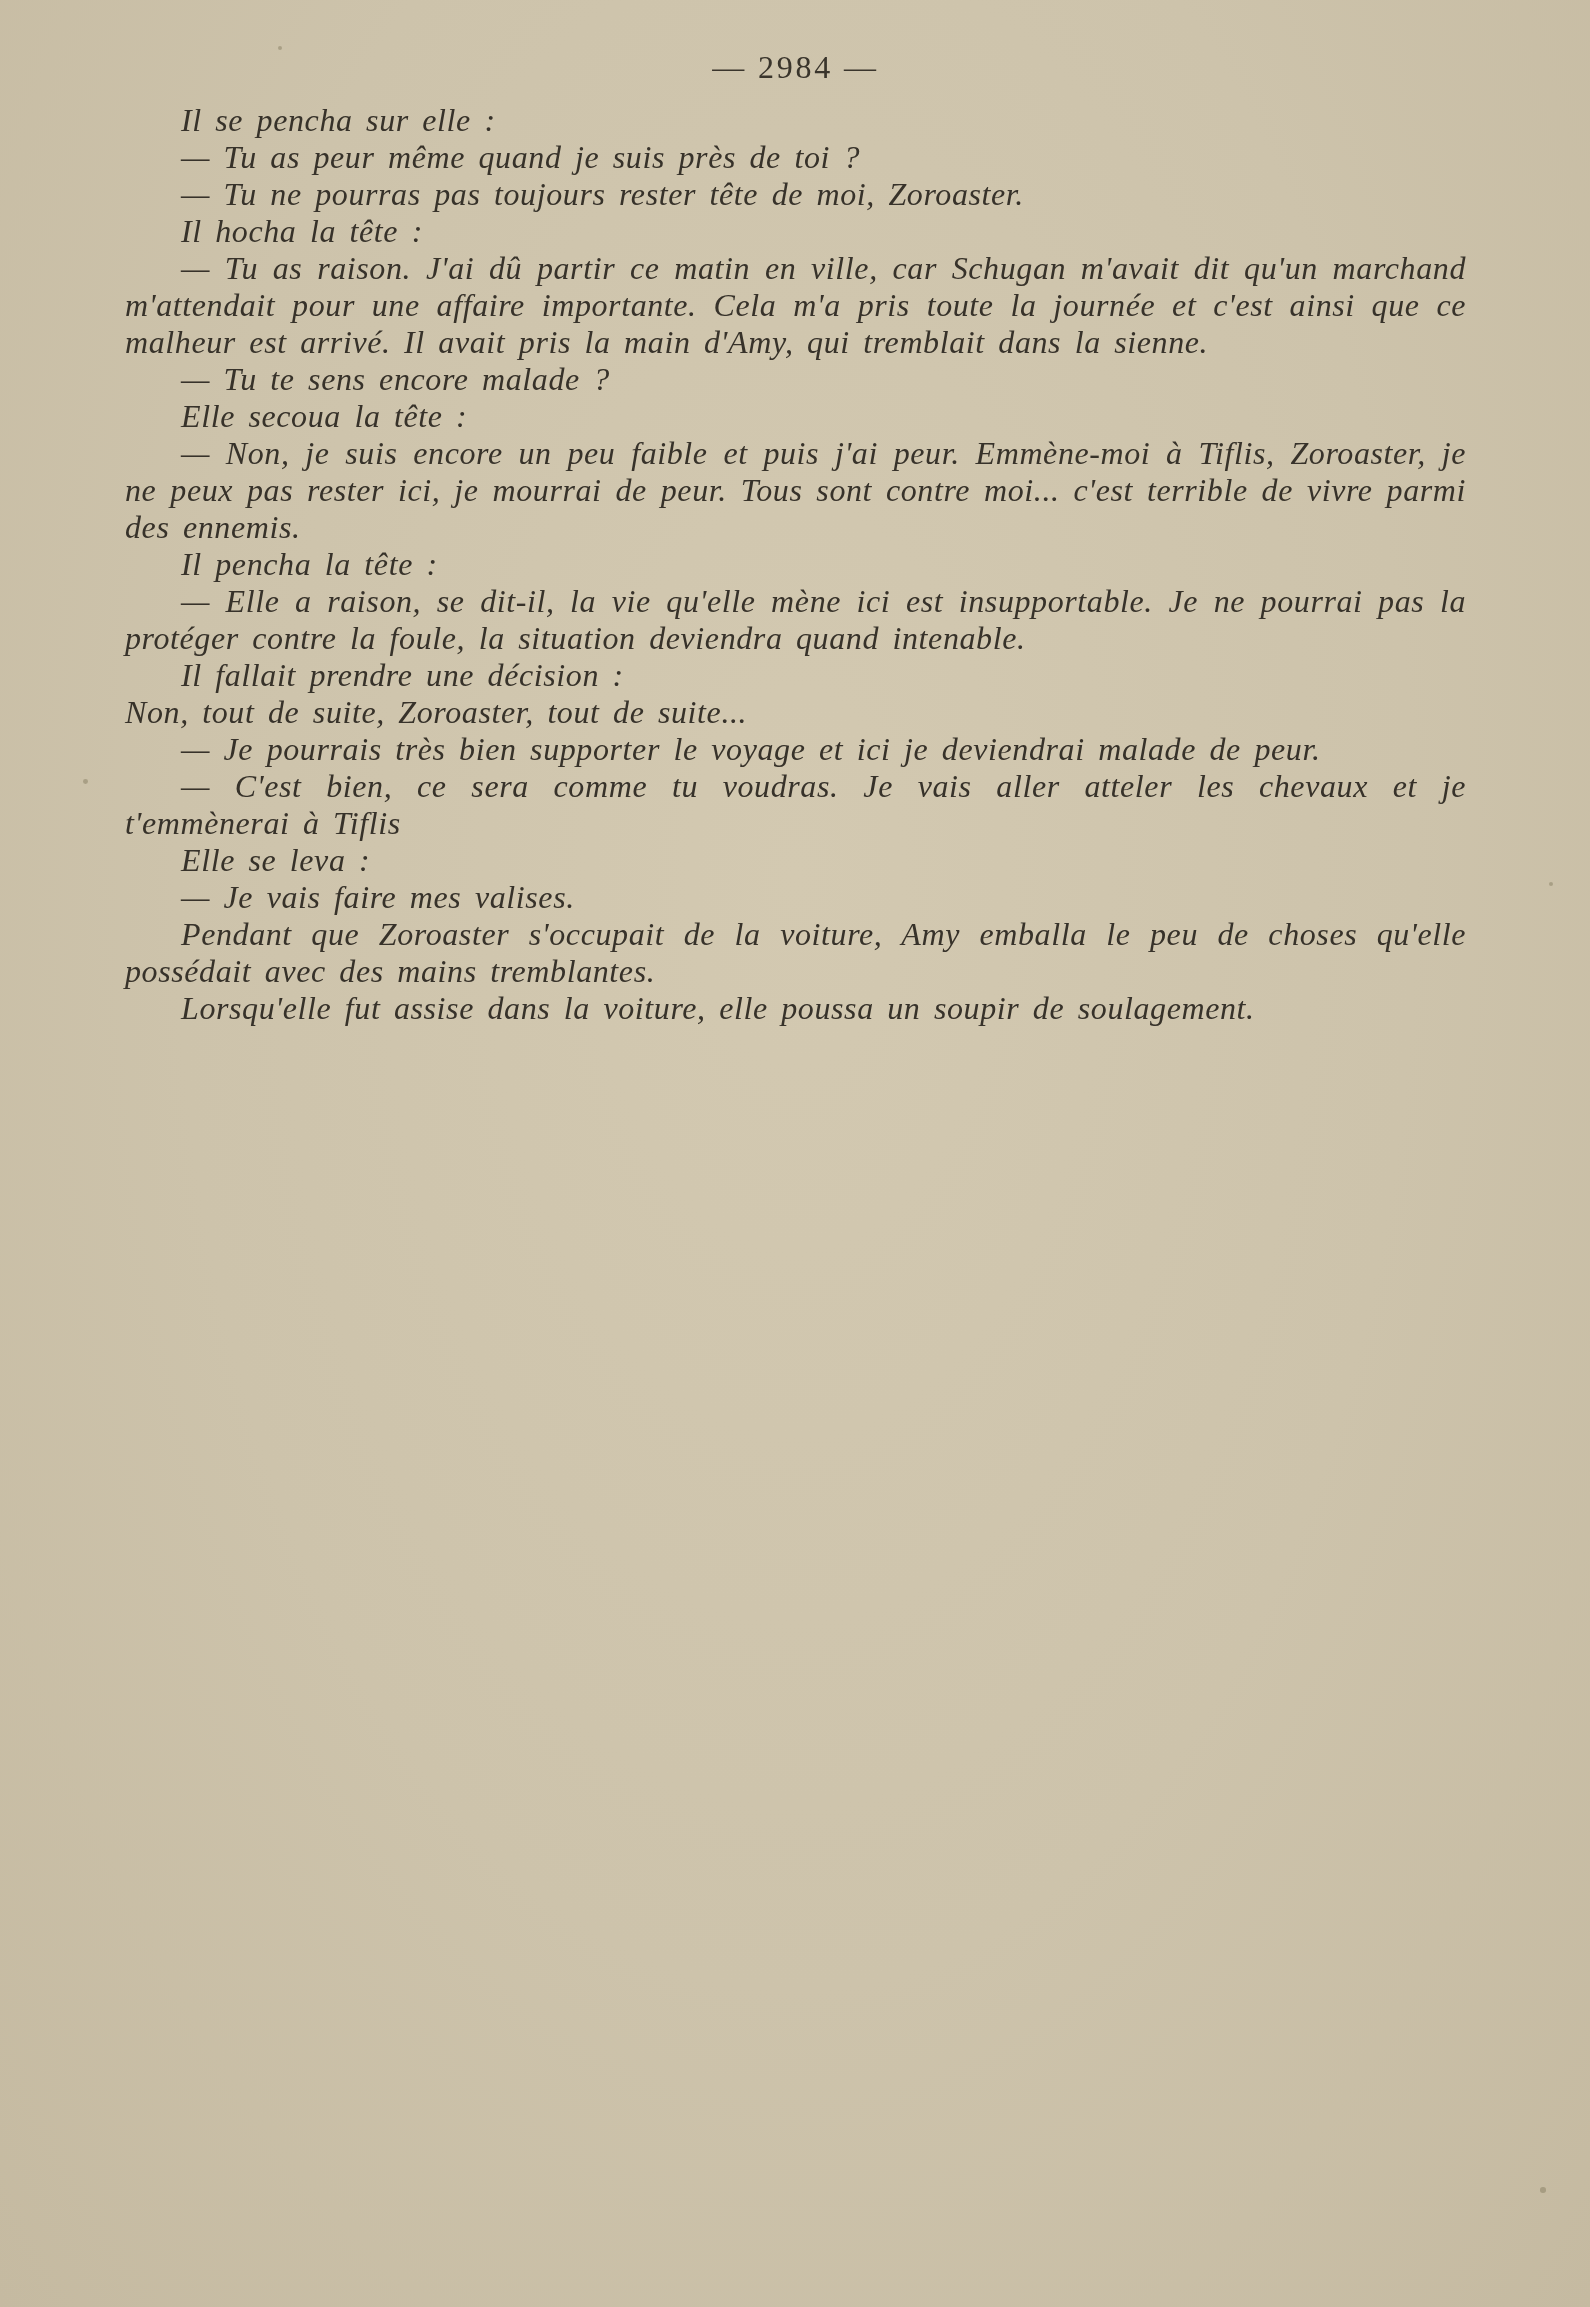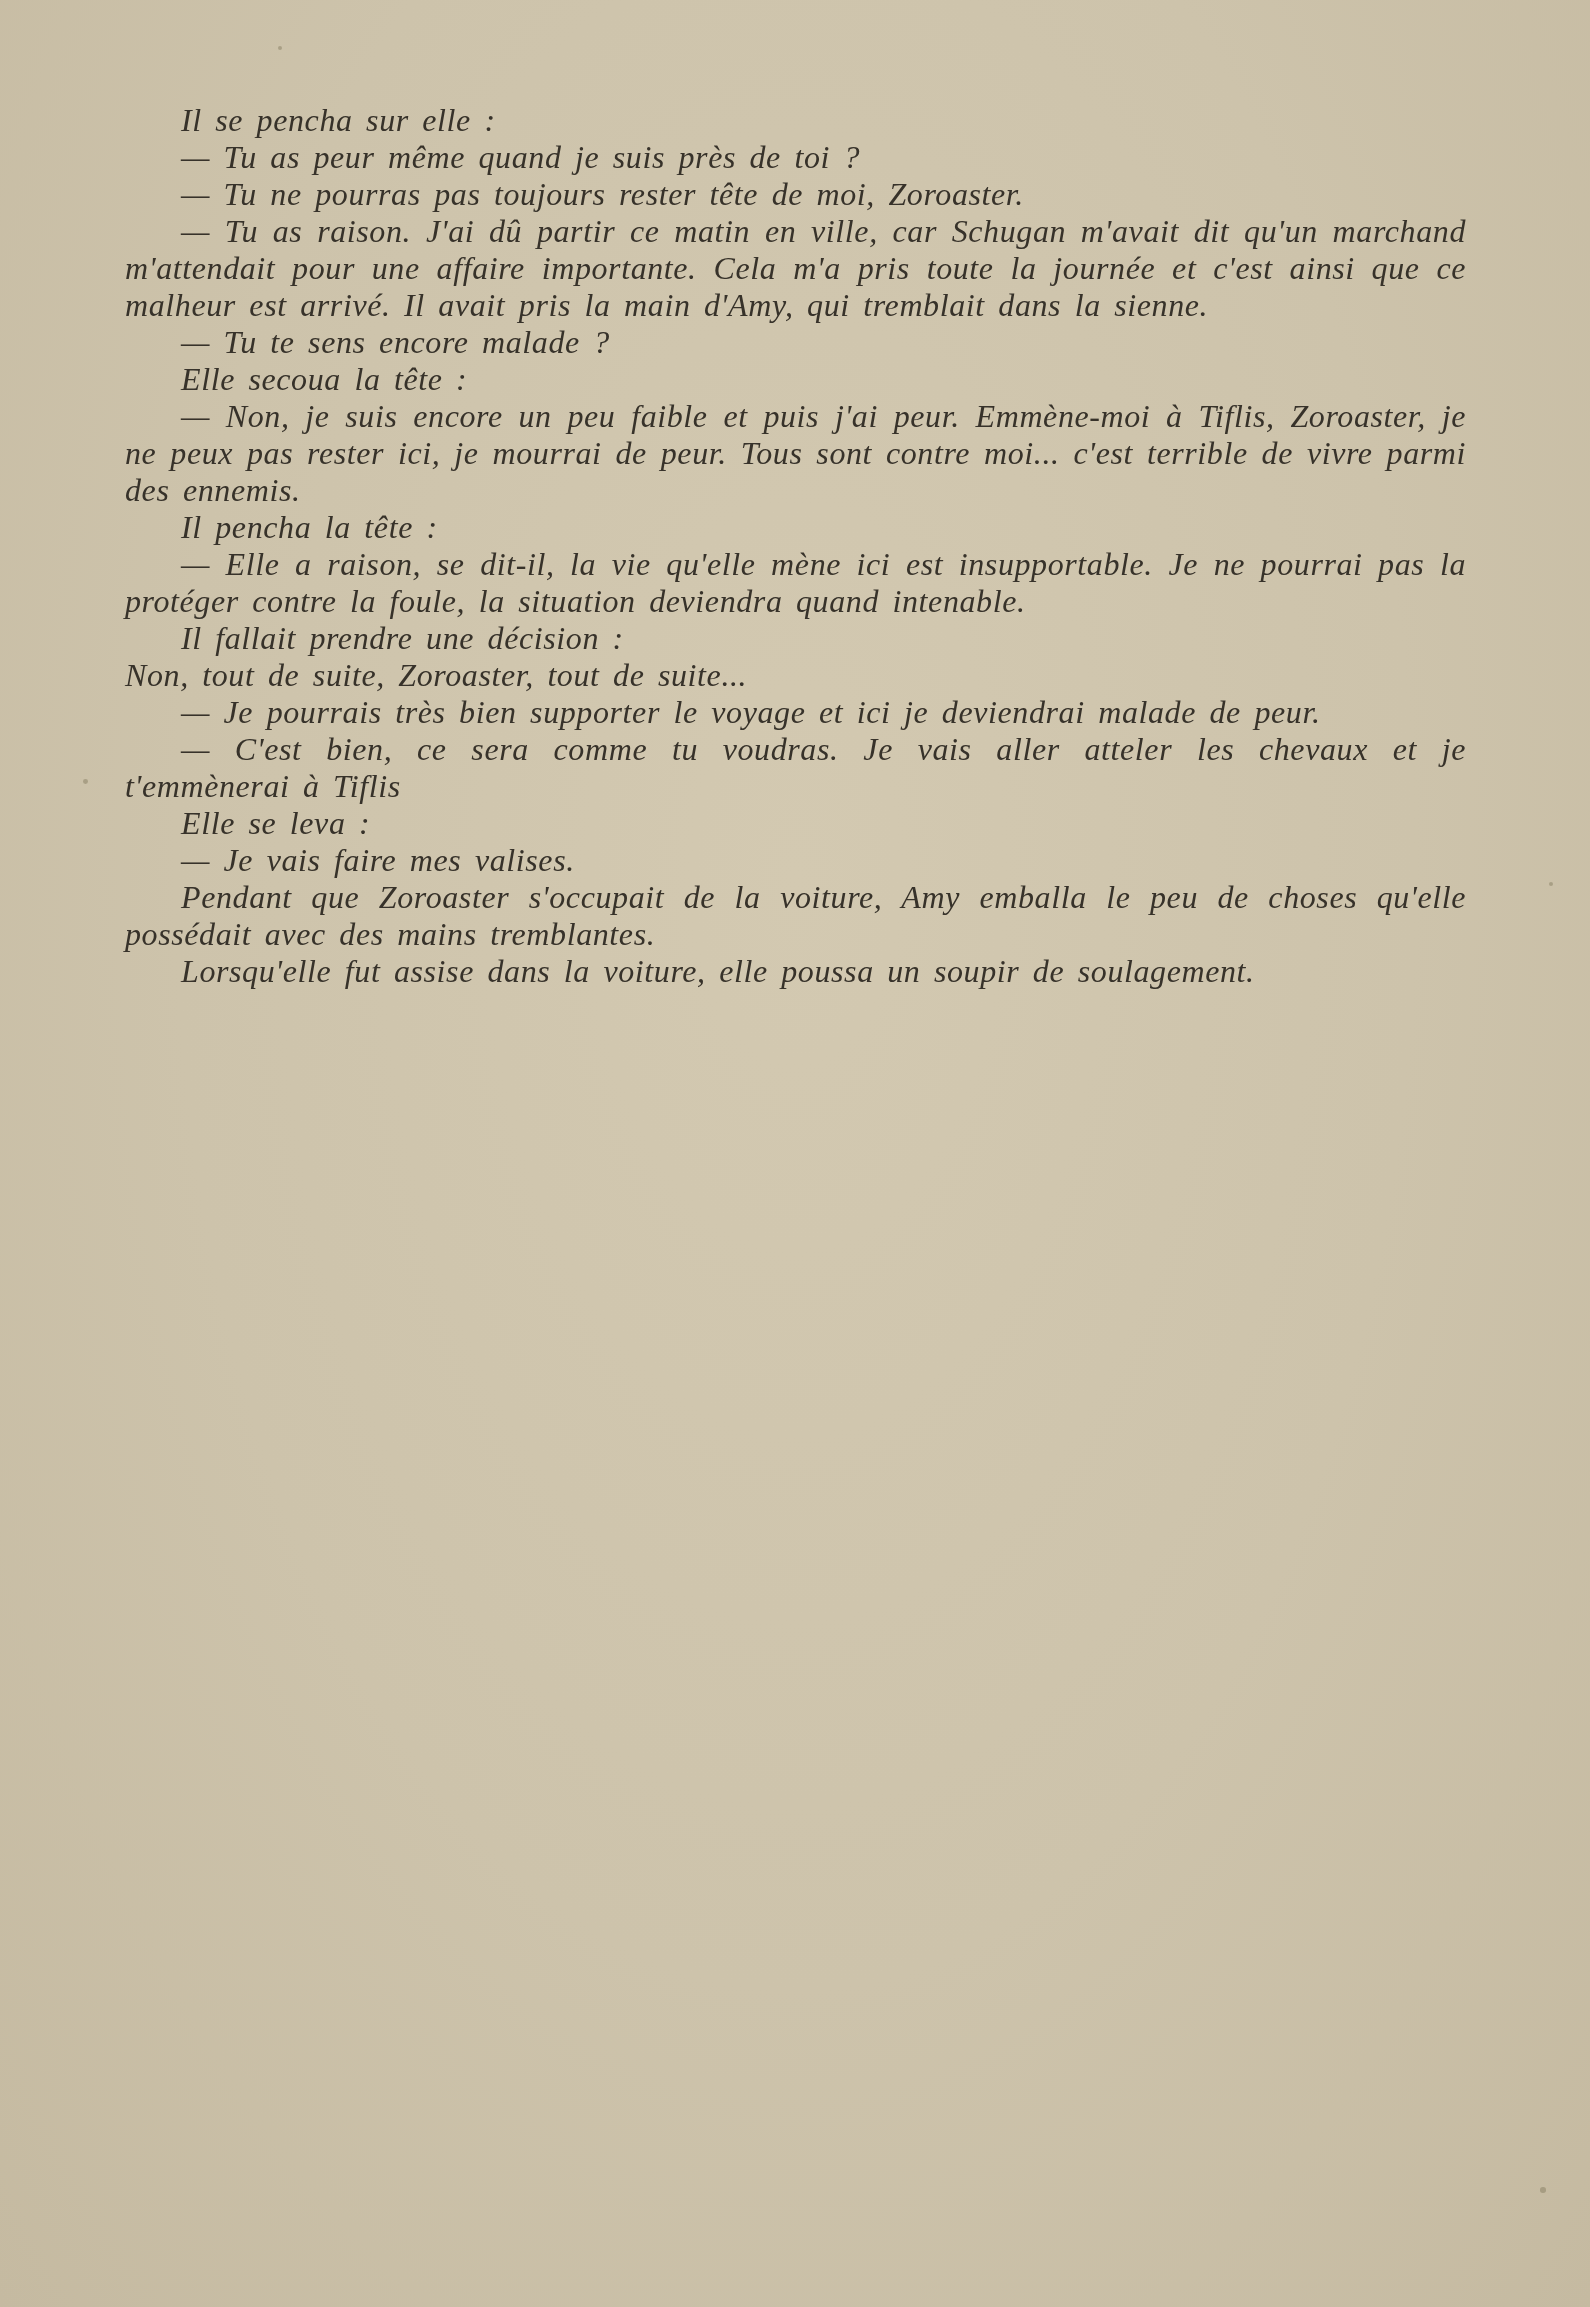--- a/index.html
+++ b/index.html
@@ -52,25 +52,27 @@
     position: absolute;
     border-radius: 50%;
     background: #8d8468;
     opacity: 0.55;
   }
 </style>
 </head>
 <body>
 
 <div class="page">
+  <div class="page-number">— 2984 —</div>
 
   <div class="text-block">
       <p class="para">Il se pencha sur elle :</p>
       <p class="para">— Tu as peur même quand je suis près de toi ?</p>
       <p class="para">— Tu ne pourras pas toujours rester tête de moi, Zoroaster.</p>
+      <p class="para">Il hocha la tête :</p>
       <p class="para">— Tu as raison. J'ai dû partir ce matin en ville, car Schugan m'avait dit qu'un marchand m'attendait pour une affaire importante. Cela m'a pris toute la journée et c'est ainsi que ce malheur est arrivé. Il avait pris la main d'Amy, qui tremblait dans la sienne.</p>
       <p class="para">— Tu te sens encore malade ?</p>
       <p class="para">Elle secoua la tête :</p>
       <p class="para">— Non, je suis encore un peu faible et puis j'ai peur. Emmène-moi à Tiflis, Zoroaster, je ne peux pas rester ici, je mourrai de peur. Tous sont contre moi... c'est terrible de vivre parmi des ennemis.</p>
       <p class="para">Il pencha la tête :</p>
       <p class="para">— Elle a raison, se dit-il, la vie qu'elle mène ici est insupportable. Je ne pourrai pas la protéger contre la foule, la situation deviendra quand intenable.</p>
       <p class="para">Il fallait prendre une décision :</p>
       <p class="para no-indent">Non, tout de suite, Zoroaster, tout de suite...</p>
       <p class="para">— Je pourrais très bien supporter le voyage et ici je deviendrai malade de peur.</p>
       <p class="para">— C'est bien, ce sera comme tu voudras. Je vais aller atteler les chevaux et je t'emmènerai à Tiflis</p>

